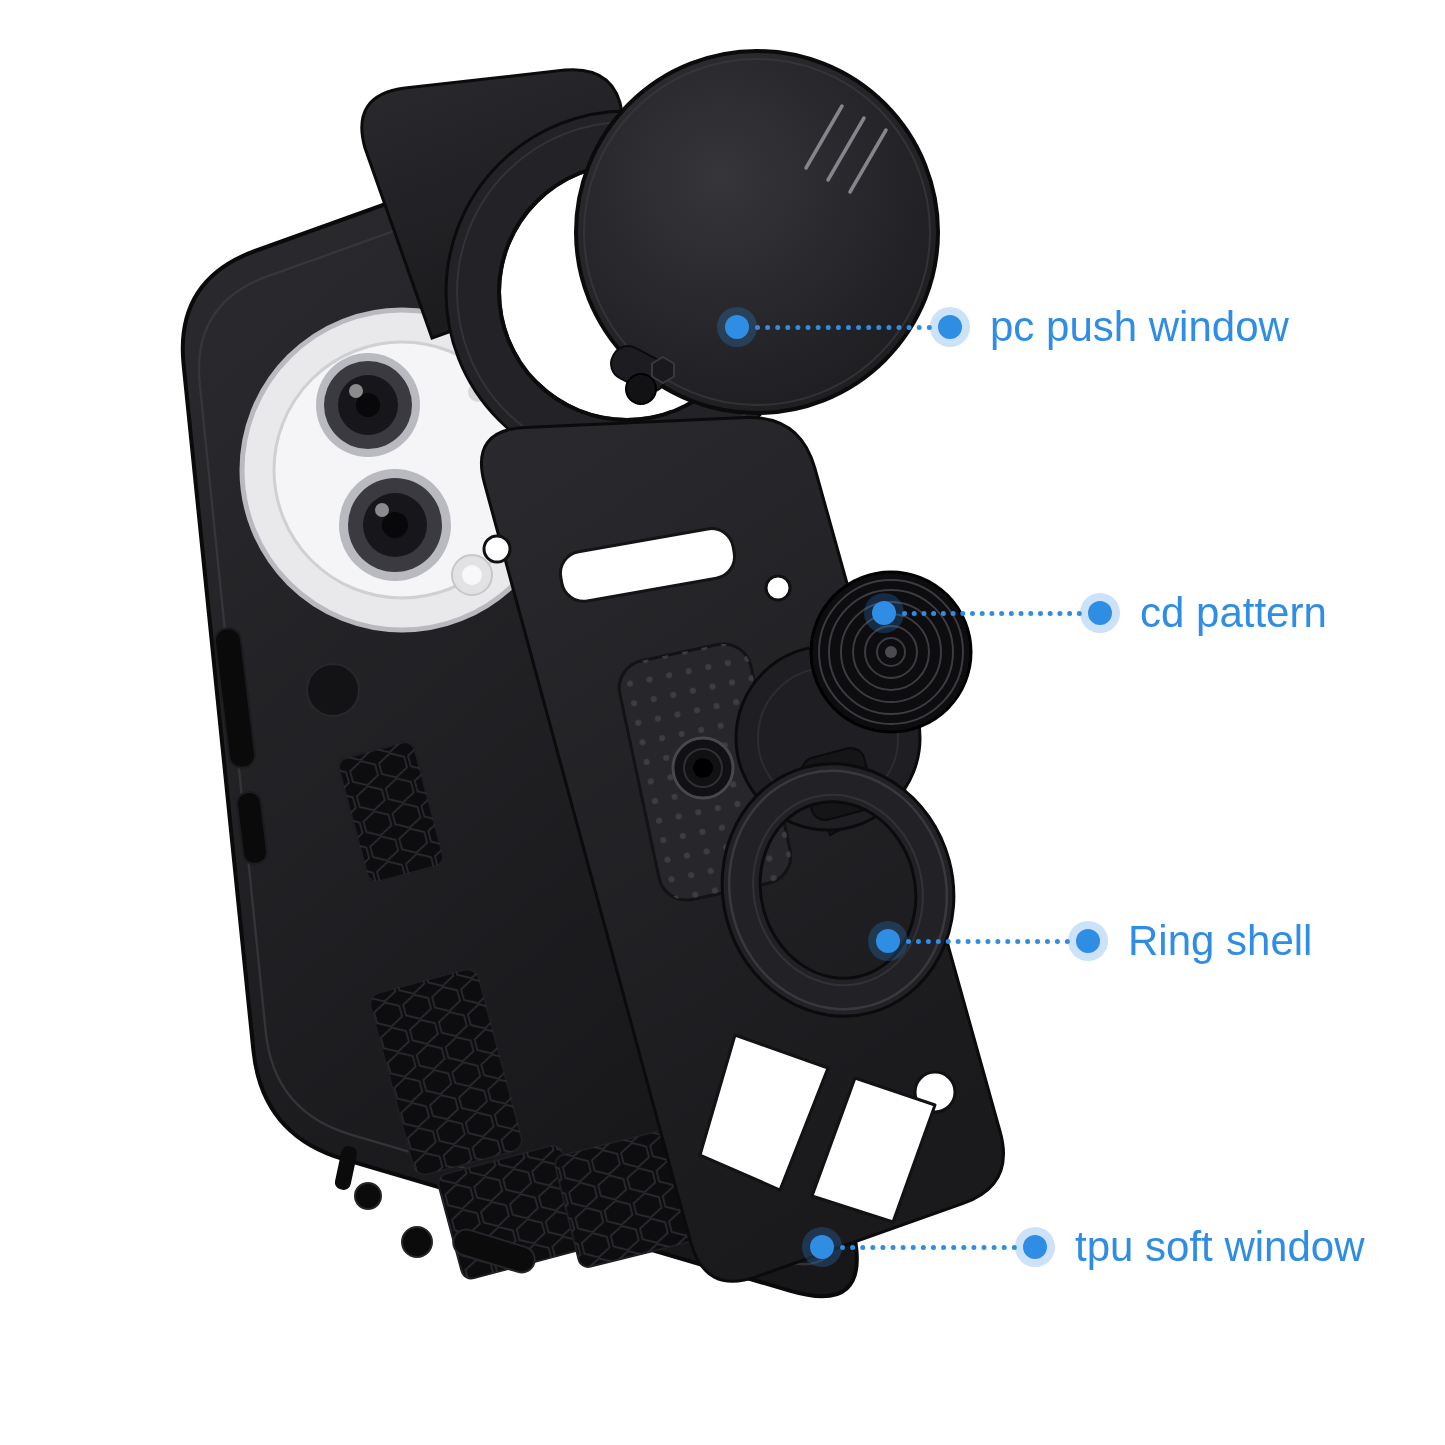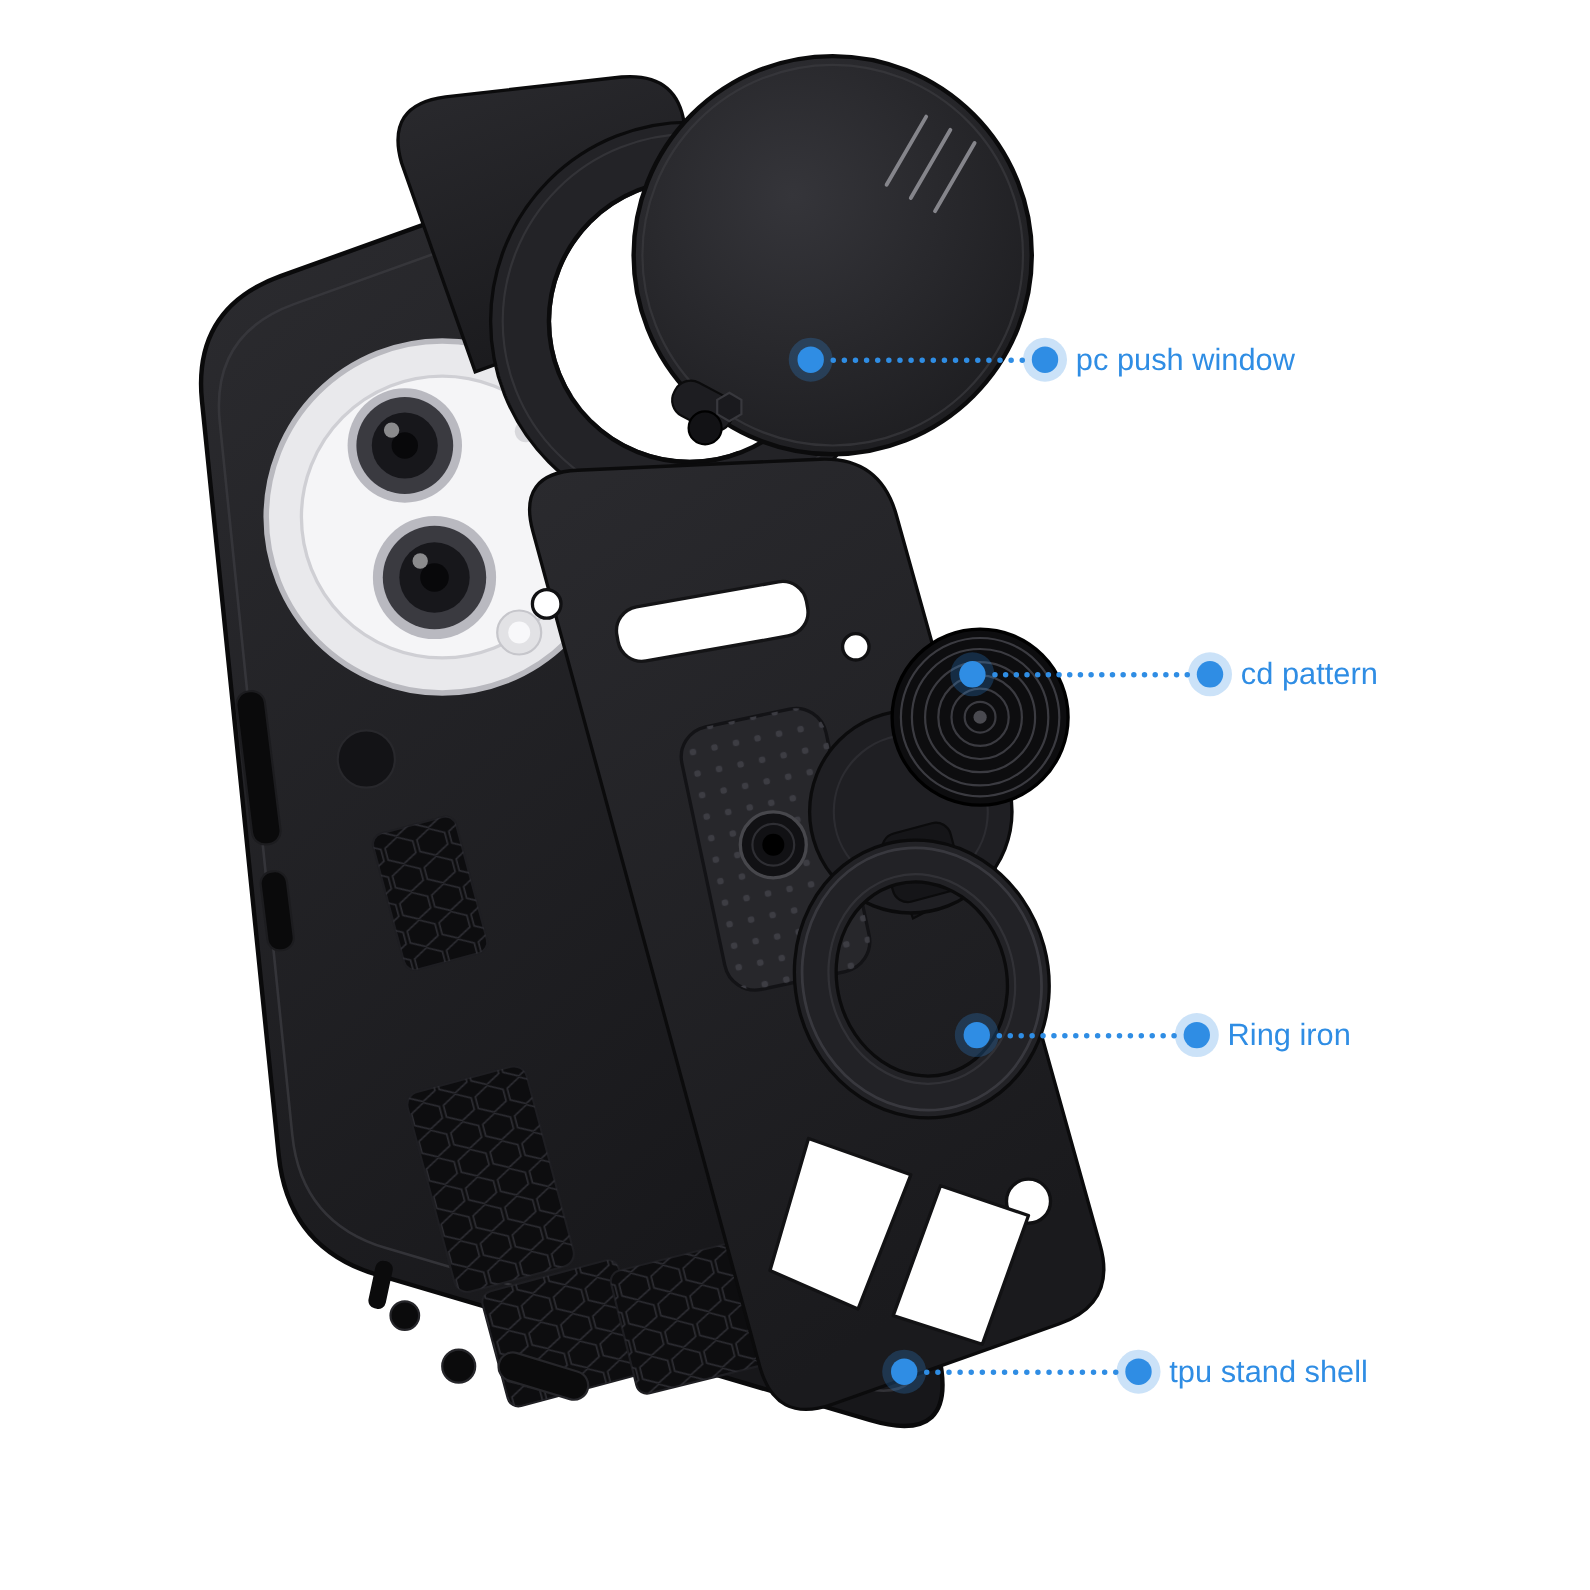--- a/index.html
+++ b/index.html
@@ -6,21 +6,21 @@
   .canvas{
     position:relative;width:1445px;height:1445px;background:#ffffff;overflow:hidden;
     font-family:"Liberation Sans",sans-serif;
     --accent:#2f8de4;
   }
   .product-svg{position:absolute;left:0;top:0;width:1445px;height:1445px;}
   .callout{position:absolute;display:flex;align-items:center;height:26px;color:var(--accent);}
   .dot{width:24px;height:24px;border-radius:50%;background:var(--accent);
        box-shadow:0 0 0 8px rgba(47,141,228,.25);flex:none;}
   .line{height:0;border-top:5px dotted var(--accent);flex:none;margin:0 6px;}
-  .label{font-size:28px;line-height:1;margin-left:16px;white-space:nowrap;color:var(--accent);}
+  .label{font-size:42px;line-height:1;margin-left:28px;white-space:nowrap;color:var(--accent);}
 </style>
 </head>
 <body>
 
 <div class="canvas" style="--accent: #2f8de4;">
 
   <svg class="product-svg" viewBox="0 0 1445 1445" aria-hidden="true">
     <defs>
       <linearGradient id="caseGrad" x1="0" y1="0" x2="0.5" y2="1">
         <stop offset="0" stop-color="#2c2c30"></stop>
@@ -190,23 +190,23 @@
     <span class="line" style="width:180px"></span>
     <span class="dot"></span>
     <span class="label">cd pattern</span>
   </div>
 
 
   <div class="callout" style="left:876px;top:928px">
     <span class="dot"></span>
     <span class="line" style="width:164px"></span>
     <span class="dot"></span>
-    <span class="label">Ring iron</span>
+    <span class="label">Ring shell</span>
   </div>
 
   <div class="callout" style="left:810px;top:1234px">
     <span class="dot"></span>
     <span class="line" style="width:177px"></span>
     <span class="dot"></span>
-    <span class="label">tpu stand shell</span>
+    <span class="label">tpu soft window</span>
   </div>
 
 </div>
 
 </body></html>

